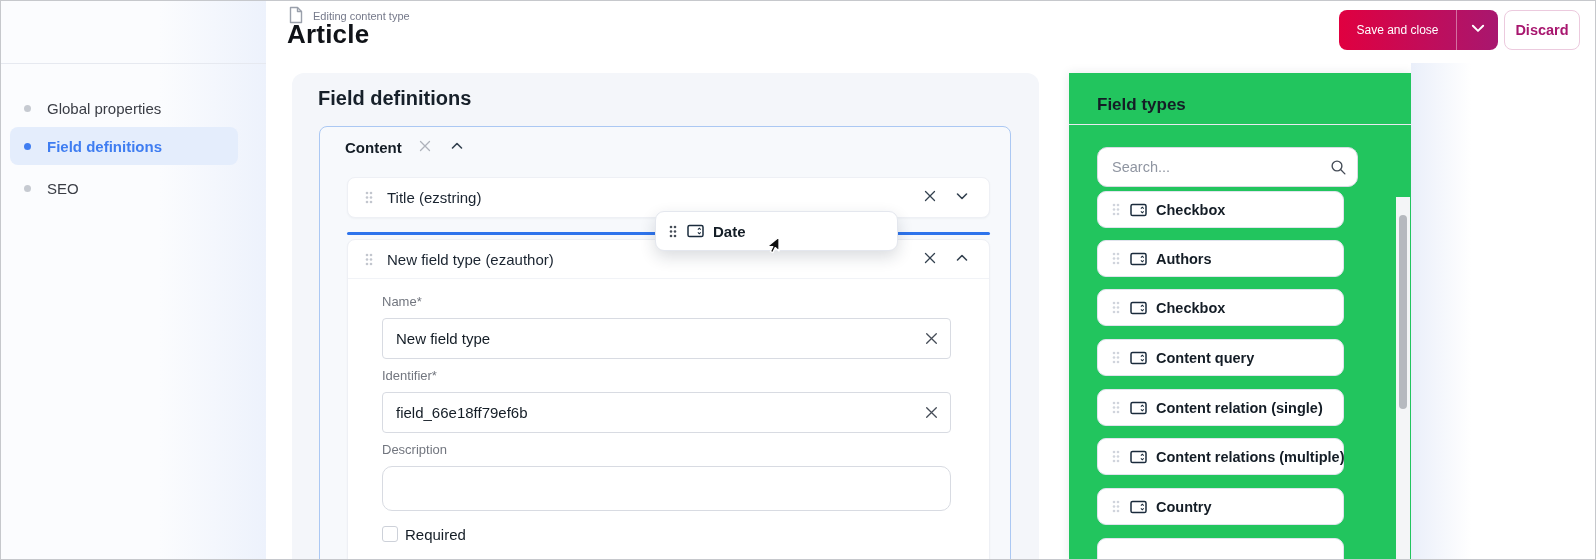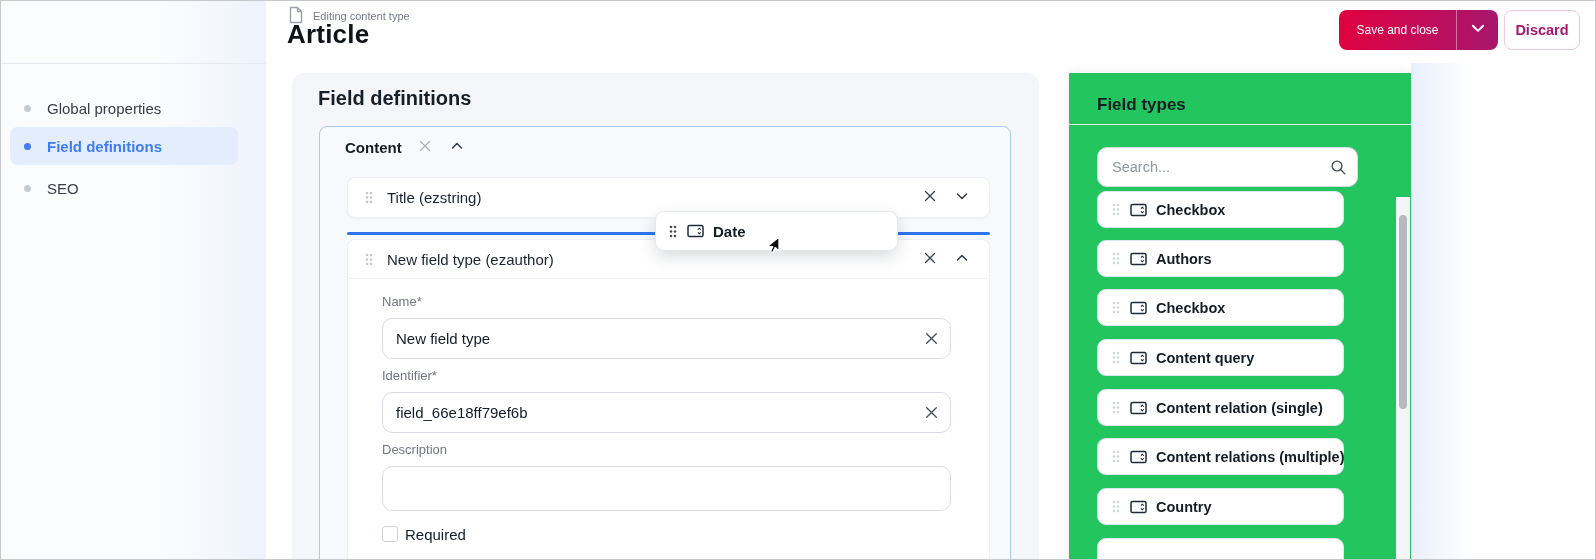--- a/index.html
+++ b/index.html
@@ -68,21 +68,21 @@
   .row-actions { position: absolute; right: 18px; top: 0; height: 100%; display: flex; align-items: center; gap: 14px; }
   .drop-indicator { position: absolute; left: 27px; top: 105px; width: 643px; height: 3px; background: #2e74ec; border-radius: 2px; }
   .card-collapsed { top: 50px; height: 41px; }
   .card-expanded { top: 112px; height: 348px; border-radius: 8px; }
   .card-expanded .card-title-row { border-bottom: 1px solid #f1f3f7; }
   
   .form-area { position: absolute; left: 34px; top: 54px; width: 569px; }
   .field-label { font-size: 13px; color: #72767f; margin-bottom: 9px; }
   .text-input-wrap { position: relative; margin-bottom: 9px; }
   .text-input {
-    width: 569px; height: 41px; border: 1px solid #d8dbe2; border-radius: 10px;
+    width: 569px; height: 41px; border: 1px solid #d8dbe2; border-radius: 4px;
     font-size: 15px; color: #141d26; padding: 0 40px 0 13px; background: #fff;
     font-family: "Liberation Sans", sans-serif; outline: none;
   }
   .clear-x { position: absolute; right: 12px; top: 13px; color: #454c57; cursor: pointer; display: inline-flex; }
   .textarea-input {
     width: 569px; height: 45px; border: 1px solid #d8dbe2; border-radius: 10px;
     font-size: 15px; color: #141d26; padding: 8px 13px; background: #fff; resize: none;
     font-family: "Liberation Sans", sans-serif; outline: none; display: block;
   }
   .checkbox-row { display: flex; align-items: flex-start; gap: 7px; margin-top: 15px; }

